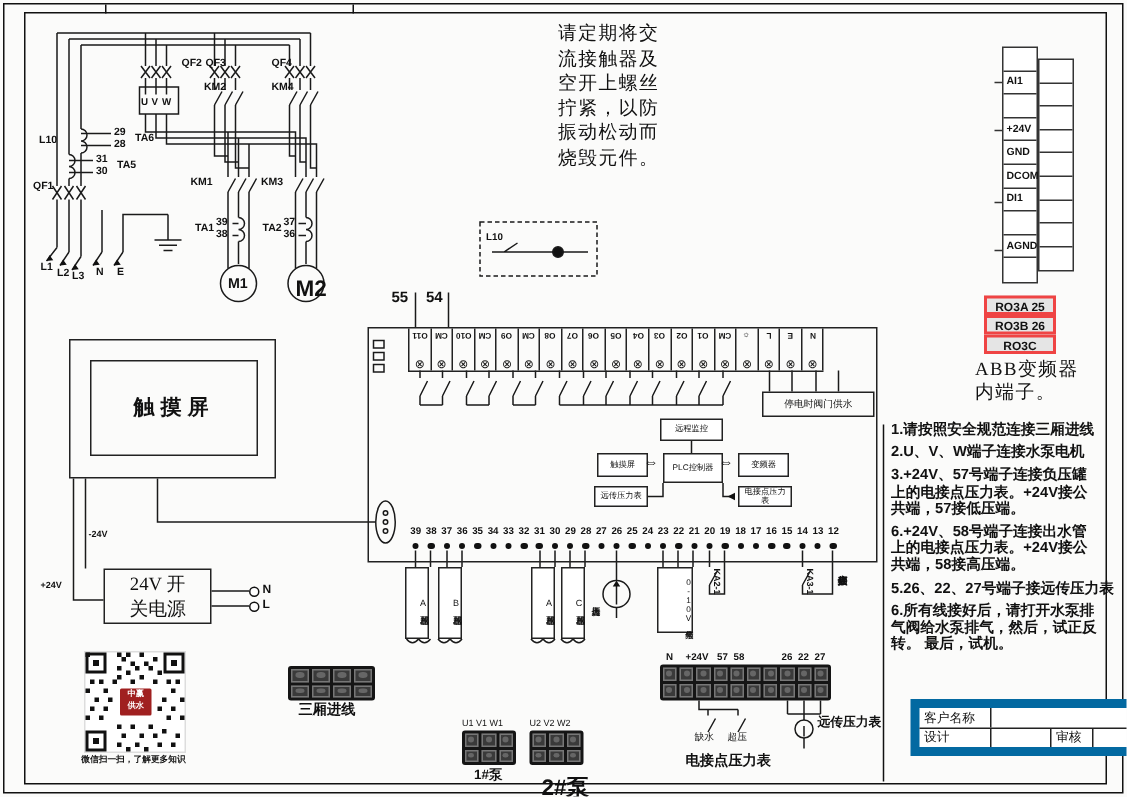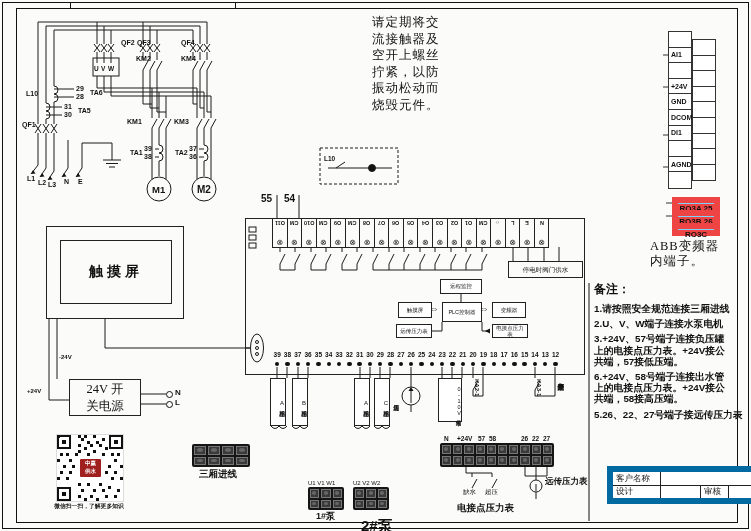--- a/index.html
+++ b/index.html
@@ -32,21 +32,21 @@
   #touch-outer{left:46px;top:226px;width:138px;height:93px;border:1.3px solid #222;box-sizing:border-box}
   #touch-inner{left:60px;top:240px;width:112px;height:64px;border:1.2px solid #222;box-sizing:border-box;
                font:bold 14px "Liberation Serif",serif;letter-spacing:4px;display:flex;align-items:center;justify-content:center}
   #psu-box{left:69px;top:379px;width:72px;height:37px;border:1.2px solid #222;box-sizing:border-box;
            font:12.5px "Liberation Serif",serif;line-height:17px;text-align:center;display:flex;align-items:center;justify-content:center}
   .ring{position:absolute;width:5px;height:5px;border:1px solid #111;border-radius:50%;background:#fff}
   
   .abbcol{position:absolute;width:24px;border:1px solid #333;box-sizing:border-box;background:#fff}
   .abbcell{height:15.6px;border-bottom:1px solid #333;box-sizing:border-box;font:bold 7px "Liberation Sans",sans-serif;display:flex;align-items:center;padding-left:2px}
   .abbcell:last-child{border-bottom:none}
-  .relaybox{position:absolute;left:672px;width:48px;height:13px;border:6px solid #ef4444;box-sizing:border-box;font:bold 8px "Liberation Sans",sans-serif;text-align:center;line-height:12px;background:#7dd3fc}
+  .relaybox{position:absolute;left:656px;width:48px;height:13px;border:2px solid #ef4444;box-sizing:border-box;font:bold 8px "Liberation Sans",sans-serif;text-align:center;line-height:12px;background:#e5e5e5}
   #abb-caption{left:650px;top:239px;font:12.5px "Liberation Serif",serif;line-height:15px;letter-spacing:1px}
   
   .tblock{position:absolute;background:#151515;border-radius:2px;display:grid;grid-template-rows:1fr 1fr;gap:2px;padding:2px;box-sizing:border-box}
   .tbrow{display:grid;gap:2px}
   .tbcell{background:#3a3a3a;border:1px solid #777;position:relative}
   .tbcell::after{content:"";position:absolute;left:20%;top:20%;width:55%;height:55%;background:#666;border-radius:50%}
   
   #remarks{left:594px;top:281px;width:155px}
   #remarks .title{font:bold 12px "Liberation Sans",sans-serif;margin-bottom:5px}
   .remark{font:bold 9.8px "Liberation Sans",sans-serif;line-height:11.2px;margin-bottom:4px;white-space:pre-line}
@@ -177,21 +177,21 @@
 <div class="lbl" style="left:144px;top:145px">39</div>
 <div class="lbl" style="left:144px;top:153px">38</div>
 <div class="lbl" style="left:130px;top:149px">TA1</div>
 <div class="lbl" style="left:189px;top:145px">37</div>
 <div class="lbl" style="left:189px;top:153px">36</div>
 <div class="lbl" style="left:175px;top:149px">TA2</div>
 <div class="lbl" style="left:94px;top:66px;font-size:6.5px">U</div>
 <div class="lbl" style="left:101px;top:66px;font-size:6.5px">V</div>
 <div class="lbl" style="left:108px;top:66px;font-size:6.5px">W</div>
 <div class="lbl" style="left:152px;top:185px;font-size:9.5px">M1</div>
-<div class="lbl" style="left:197px;top:185px;font-size:10px">M2</div>
+<div class="lbl" style="left:197px;top:185px;font-size:15px">M2</div>
 <div class="lbl" style="left:27px;top:175px">L1</div>
 <div class="lbl" style="left:38px;top:179px">L2</div>
 <div class="lbl" style="left:48px;top:181px">L3</div>
 <div class="lbl" style="left:64px;top:178px">N</div>
 <div class="lbl" style="left:78px;top:178px">E</div>
 <div class="lbl" style="left:324px;top:156px;font-size:6.5px">L10</div>
 <div class="lbl" style="left:261px;top:194px;font-size:10px">55</div>
 <div class="lbl" style="left:284px;top:194px;font-size:10px">54</div>
 
 <div id="plc-box" class="abs"></div>
@@ -577,31 +577,33 @@
       <div class="tbcell"></div>
       <div class="tbcell"></div>
     </div>
 </div>
 <div class="lbl" style="left:463px;top:489px;font-size:6.5px;font-weight:normal">缺水</div>
 <div class="lbl" style="left:485px;top:489px;font-size:6.5px;font-weight:normal">超压</div>
 <div class="lbl" style="left:457px;top:503px;font-size:9.5px">电接点压力表</div>
 <div class="lbl" style="left:545px;top:477px;font-size:8.5px">远传压力表</div>
 
 <div id="remarks" class="abs">
-  <div class="title">备注：</div>
   <div>
       <div class="remark">1.请按照安全规范连接三厢进线</div>
       <div class="remark">2.U、V、W端子连接水泵电机</div>
       <div class="remark">3.+24V、57号端子连接负压罐
 上的电接点压力表。+24V接公
 共端，57接低压端。</div>
       <div class="remark">6.+24V、58号端子连接出水管
 上的电接点压力表。+24V接公
 共端，58接高压端。</div>
       <div class="remark">5.26、22、27号端子接远传压力表</div>
+      <div class="remark">6.所有线接好后，请打开水泵排
+气阀给水泵排气，然后，试正反
+转。 最后，试机。</div>
     </div>
 </div>
 
 <div id="tb" class="abs">
   <div class="tbrow2" style="height:13px">
     <div class="tbc" style="width:48px">客户名称</div>
     <div class="tbc" style="flex:1"></div>
   </div>
   <div class="tbrow2" style="height:13px">
     <div class="tbc" style="width:48px">设计</div>

